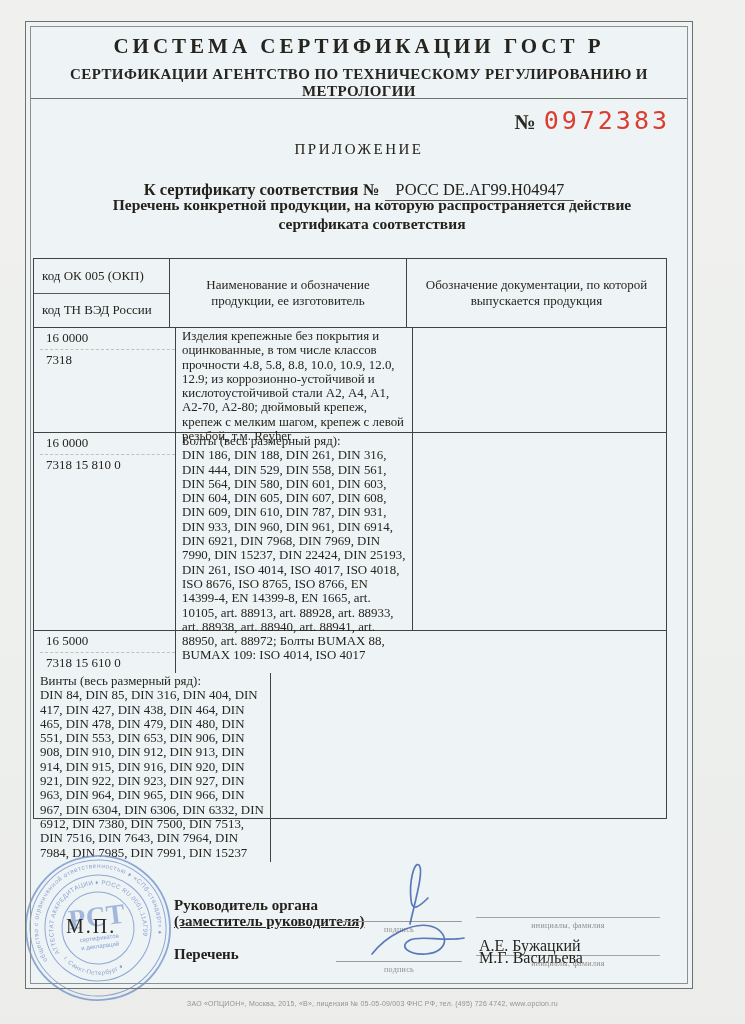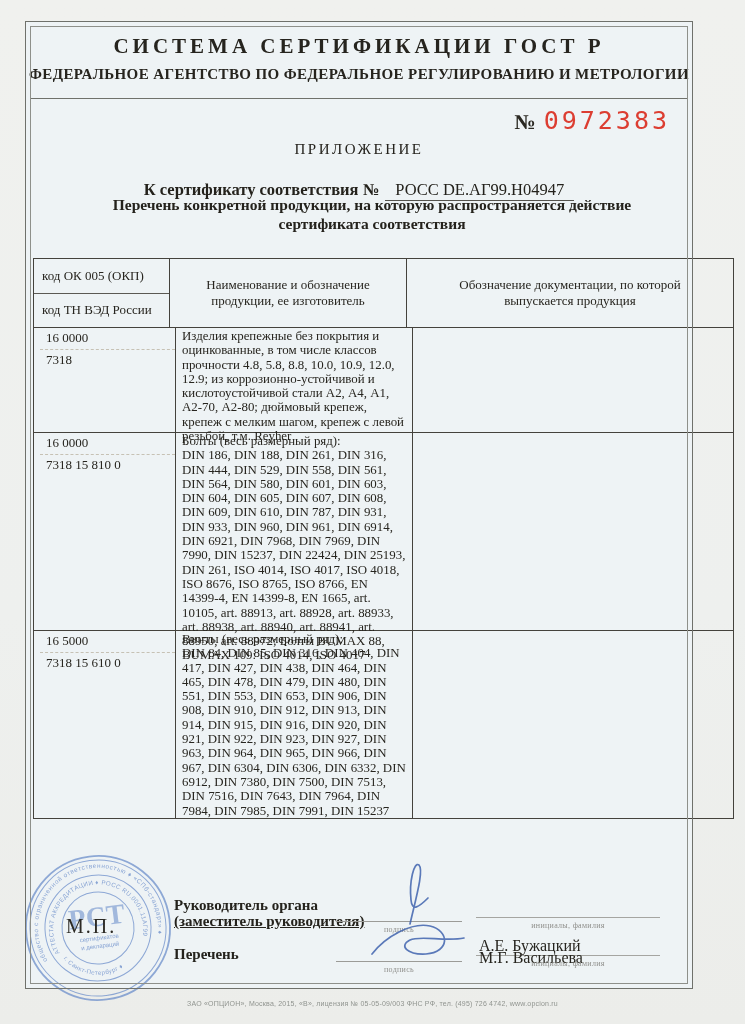--- a/index.html
+++ b/index.html
@@ -25,42 +25,42 @@
                       color:#dc3d31; letter-spacing:3px; font-weight:400;margin-top:24px; }
   .doc-title { position:absolute; left:26px; top:141px; width:666px; text-align:center;
                font-size:15px; font-weight:normal; letter-spacing:2.5px; color:#24221c; }
   .cert-line { position:absolute; left:26px; top:180px; width:666px; text-align:center;
                font-size:16.5px; font-weight:bold; color:#24221c; }
   .cert-line .val { font-weight:normal; border-bottom:1px solid #55534d;
                     padding:0 10px 1px 10px; margin-left:6px; }
   .subtitle { position:absolute; left:92px; top:195px; width:560px; text-align:center;
               font-size:15.5px; font-weight:bold; line-height:19px; color:#24221c; }
   
-  .cert-table { position:absolute; left:33px; top:258px; width:701px;
+  .cert-table { position:absolute; left:33px; top:258px; width:634px;
                 border:1.4px solid #44423c; font-size:13px; }
   .t-row { display:flex; border-top:1px solid #44423c; }
   .t-row:first-child { border-top:none; }
   .t-c1 { width:136px; border-right:1px solid #44423c; }
   .t-c2 { width:237px; border-right:1px solid #44423c; }
   .t-c3 { flex:1; }
   .thead { height:68px; }
   .thead .t-c1 { display:flex; flex-direction:column; }
   .hc1-top { flex:1; display:flex; align-items:center; padding:2px 8px;
              border-bottom:1px solid #5b5953; }
   .hc1-bot { flex:1; display:flex; align-items:center; padding:2px 8px; }
   .thead .t-c2, .thead .t-c3 { display:flex; align-items:center; justify-content:center;
                                text-align:center; }
   .thead .t-c2 > div { max-width:205px; line-height:16px; }
   .thead .t-c3 > div { max-width:235px; line-height:16px; }
   .body-row .t-c1 { font-size:13px;margin-left:6px; }
   .code-top { padding:2px 6px 3px 6px; border-bottom:1px dashed #c6c1b4; }
   .code-bot { padding:2px 6px; }
   .prod { padding:1px 5px 2px 6px; line-height:14.3px; font-size:12.9px; }
   .prod div { margin:0; }
-  .r1 { height:105px; } .r2 { height:198px; } .r3 { height:188px; }
+  .r1 { height:105px; } .r2 { height:198px; } .r3 { height:188px;flex-direction:column; }
   
   .stamp-wrap { position:absolute; left:20px; top:850px; width:156px; height:156px;
                 transform:rotate(-7deg); opacity:0.88; }
   .mp { position:absolute; left:66px; top:915px; font-size:20px; letter-spacing:2px;
         color:#2c2a24; }
   .role1a { position:absolute; left:174px; top:897px; font-size:15px; font-weight:bold;
             color:#24221c; }
   .role1b { position:absolute; left:174px; top:913px; font-size:15px; font-weight:bold;
             text-decoration:underline; color:#24221c; }
   .role2 { position:absolute; left:174px; top:946px; font-size:15px; font-weight:bold;
@@ -83,21 +83,21 @@
             font-size:7px; font-family:"Liberation Sans", sans-serif; color:#90948f;
             letter-spacing:0.2px; }
 </style>
 </head>
 <body>
 
 <div class="page">
   <div class="frame-bg"></div>
 
   <div class="h-line1">СИСТЕМА СЕРТИФИКАЦИИ ГОСТ Р</div>
-  <div class="h-line2">ФЕДЕРАЛЬНОЕ АГЕНТСТВО ПО ФЕДЕРАЛЬНОЕ РЕГУЛИРОВАНИЮ И МЕТРОЛОГИИ</div>
+  <div class="h-line2">СЕРТИФИКАЦИИ АГЕНТСТВО ПО ТЕХНИЧЕСКОМУ РЕГУЛИРОВАНИЮ И МЕТРОЛОГИИ</div>
   <div class="header-sep"></div>
 
   <div class="blank-no">
     <span class="nsign">№</span><span class="digits">0972383</span>
   </div>
 
   <div class="doc-title">ПРИЛОЖЕНИЕ</div>
 
   <div class="cert-line">
     <span>К сертификату соответствия №</span><span class="val">РОСС DE.АГ99.Н04947</span>

